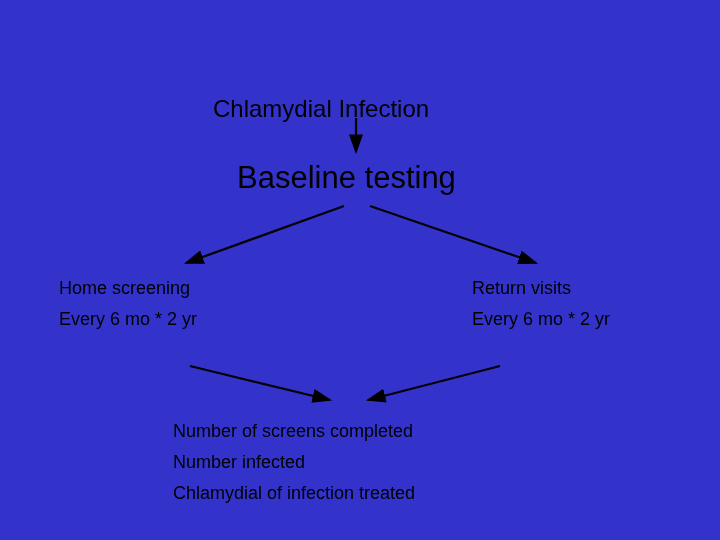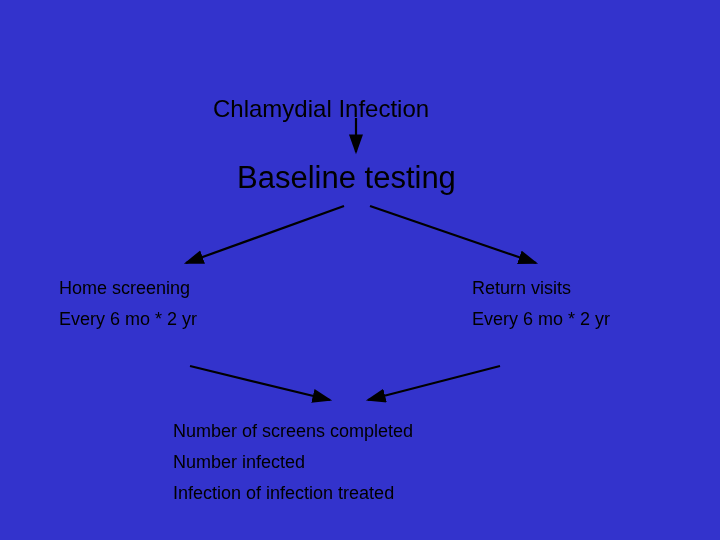--- a/index.html
+++ b/index.html
@@ -86,15 +86,15 @@
   <div class="node" id="baseline-node">Baseline testing</div>
 
   <div class="node" id="home-node">Home screening
 Every 6 mo * 2 yr</div>
 
   <div class="node" id="return-node">Return visits
 Every 6 mo * 2 yr</div>
 
   <div class="node" id="outcome-node">Number of screens completed
 Number infected
-Infection of infection treated</div>
+Chlamydial of infection treated</div>
 
 </div>
 
 </body></html>

